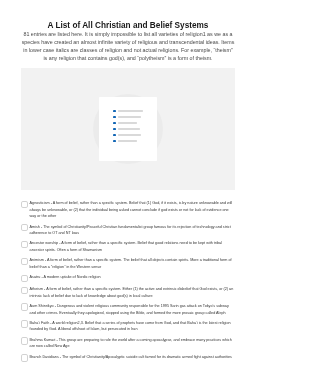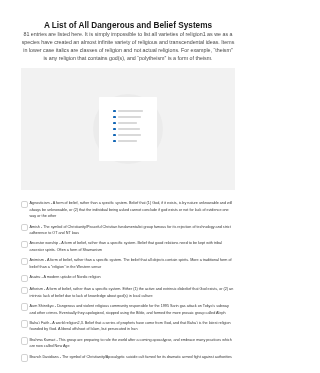--- a/index.html
+++ b/index.html
@@ -19,21 +19,21 @@
   .entries { margin:10.5px 0 0 0; }
   .entry { display:flex; align-items:flex-start; margin-bottom:4.23px; }
   .checkbox { flex:0 0 auto; width:5.5px; height:5.5px; border:0.5px solid #d2d2d2; border-radius:1.9px; background:#fff; margin-top:0.3px; margin-left:-0.4px; margin-right:1.5px; }
   .entry-text { font-size:3.72px; line-height:6.35px; color:#333333; flex:1 1 auto; }
 </style>
 </head>
 <body>
 
 <div class="page">
   <div class="wrap">
-  <h1 class="page-title">A List of All Dangerous and Belief Systems</h1>
+  <h1 class="page-title">A List of All Christian and Belief Systems</h1>
   <div class="intro">
     <div>81 entries are listed here. It is simply impossible to list all varieties of religion1 as we as a</div>
     <div>species have created an almost infinite variety of religious and transcendental ideas. Items</div>
     <div>in lower case italics are classes of religion and not actual religions. For example, “theism”</div>
     <div>is any religion that contains god(s), and “polytheism” is a form of theism.</div>
   </div>
   <div class="hero">
     <div class="hero-circle"></div>
     <div class="hero-card">
       <div class="hero-rows">

